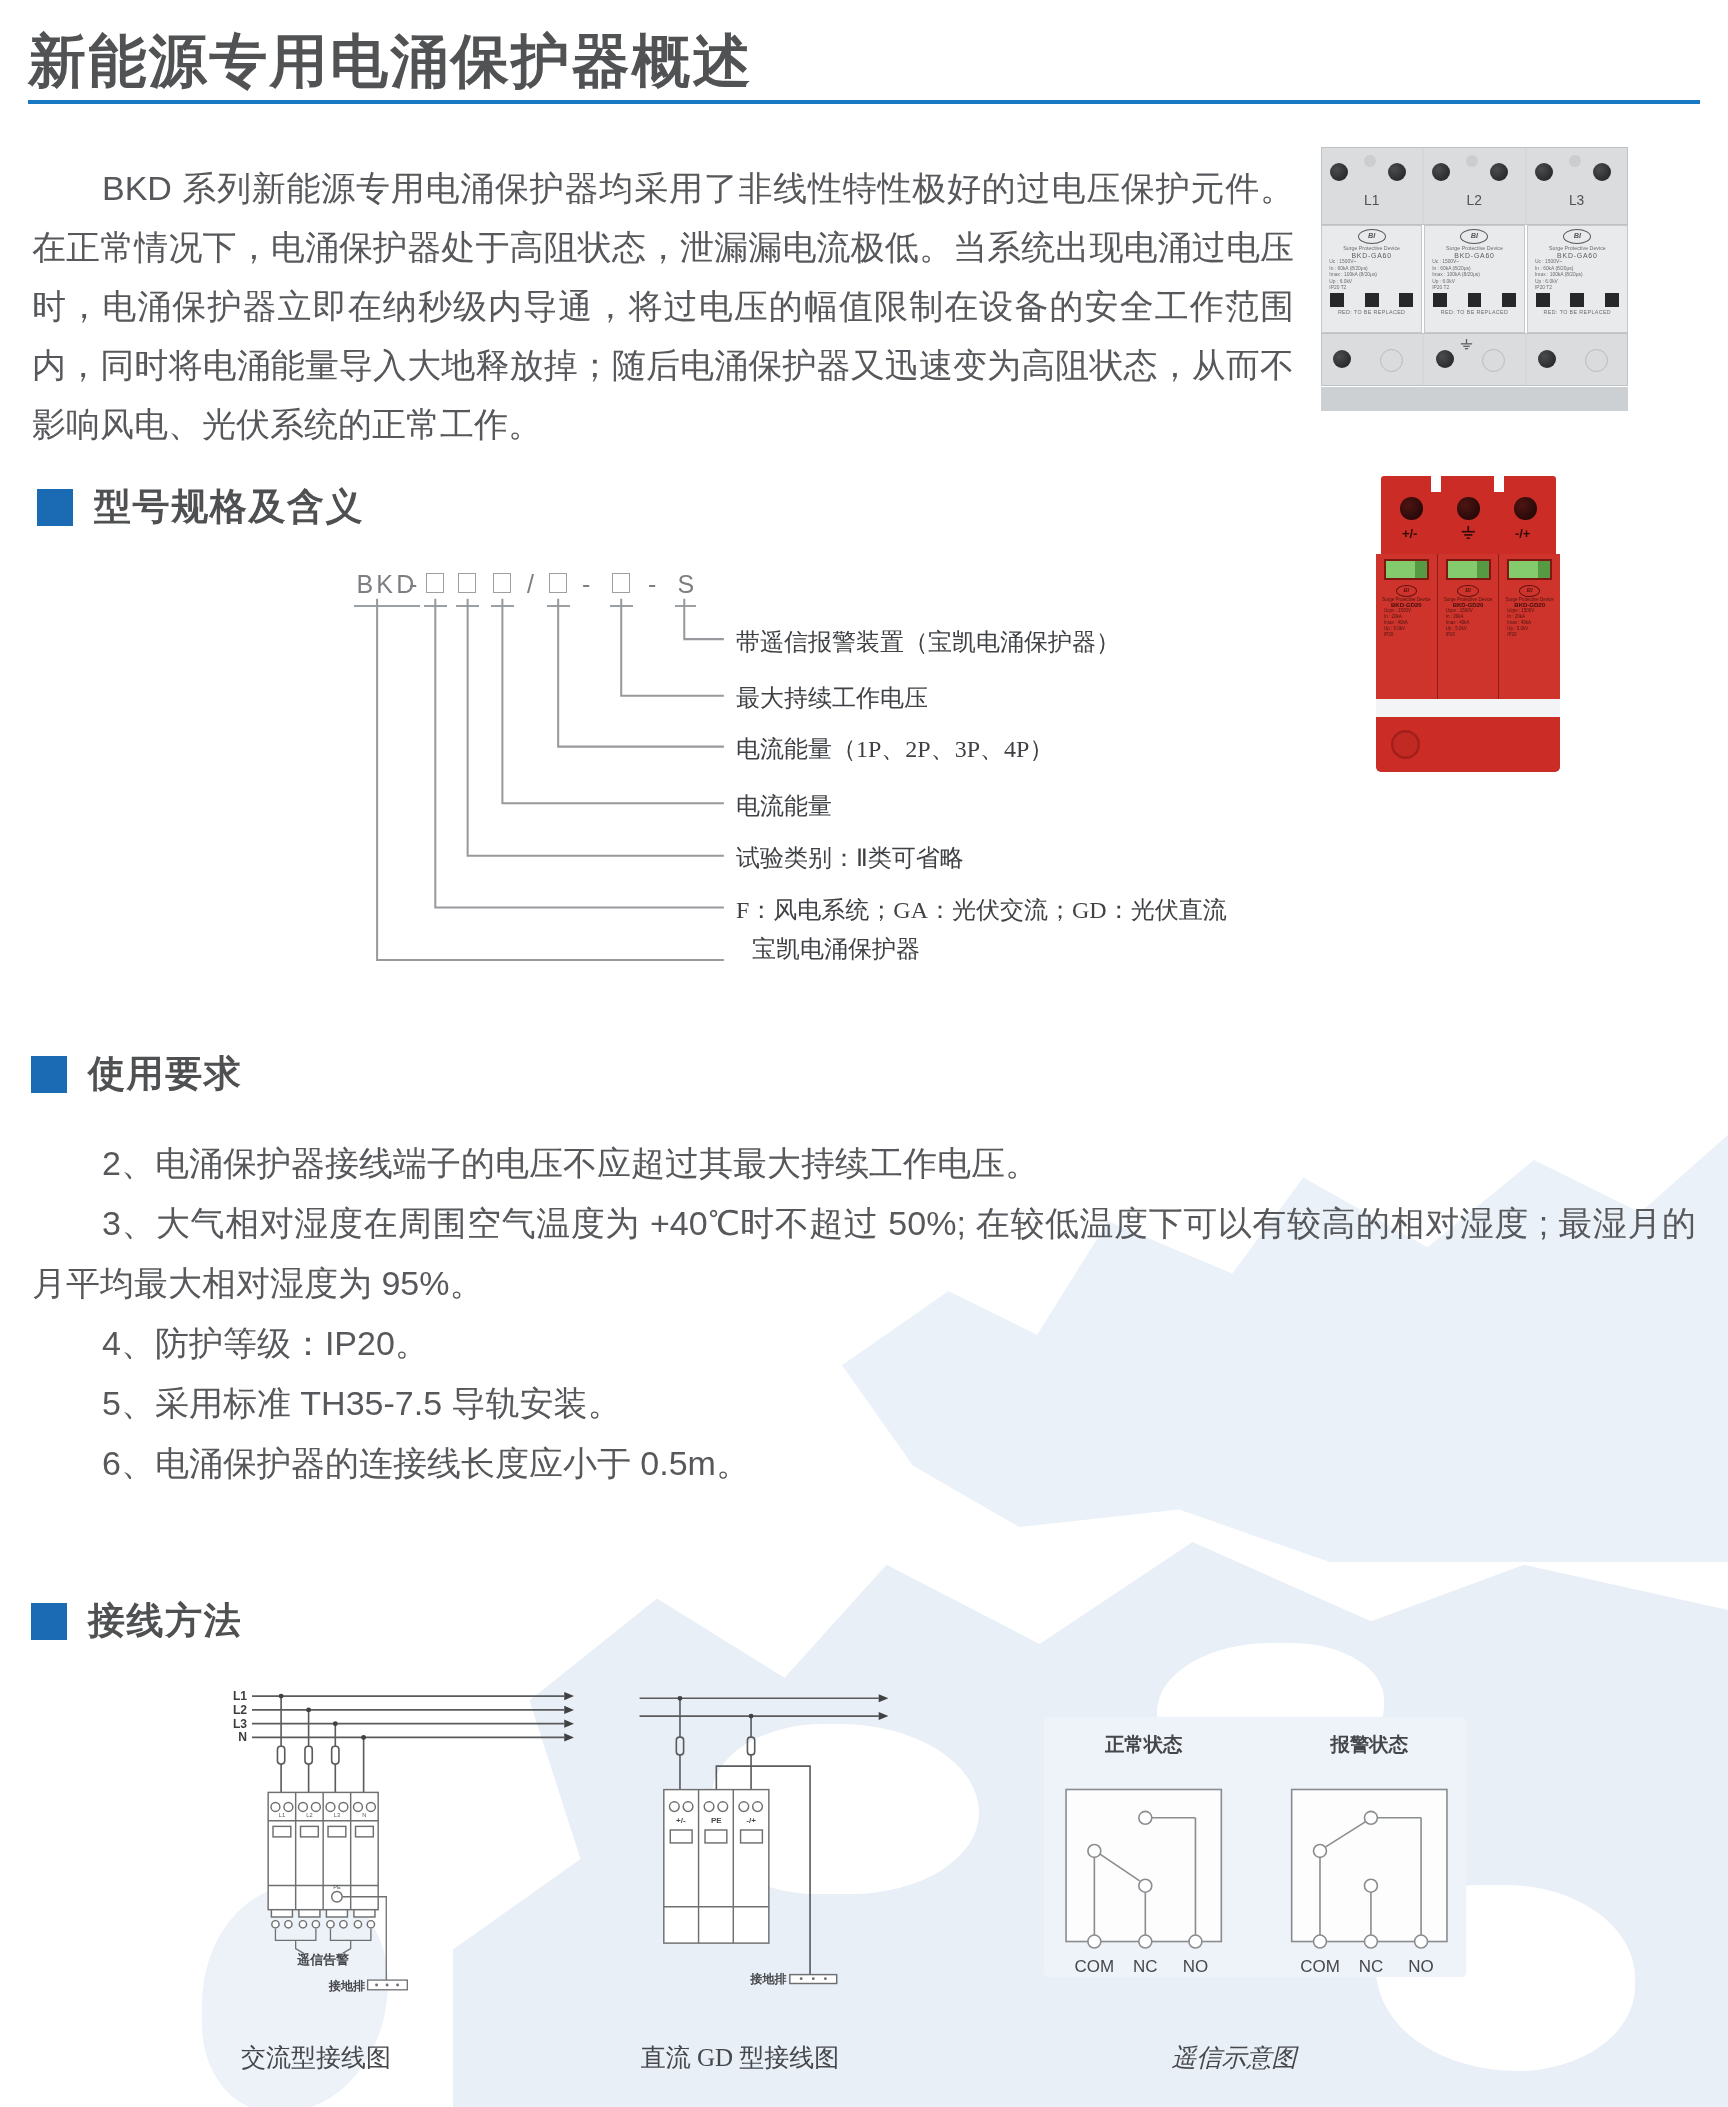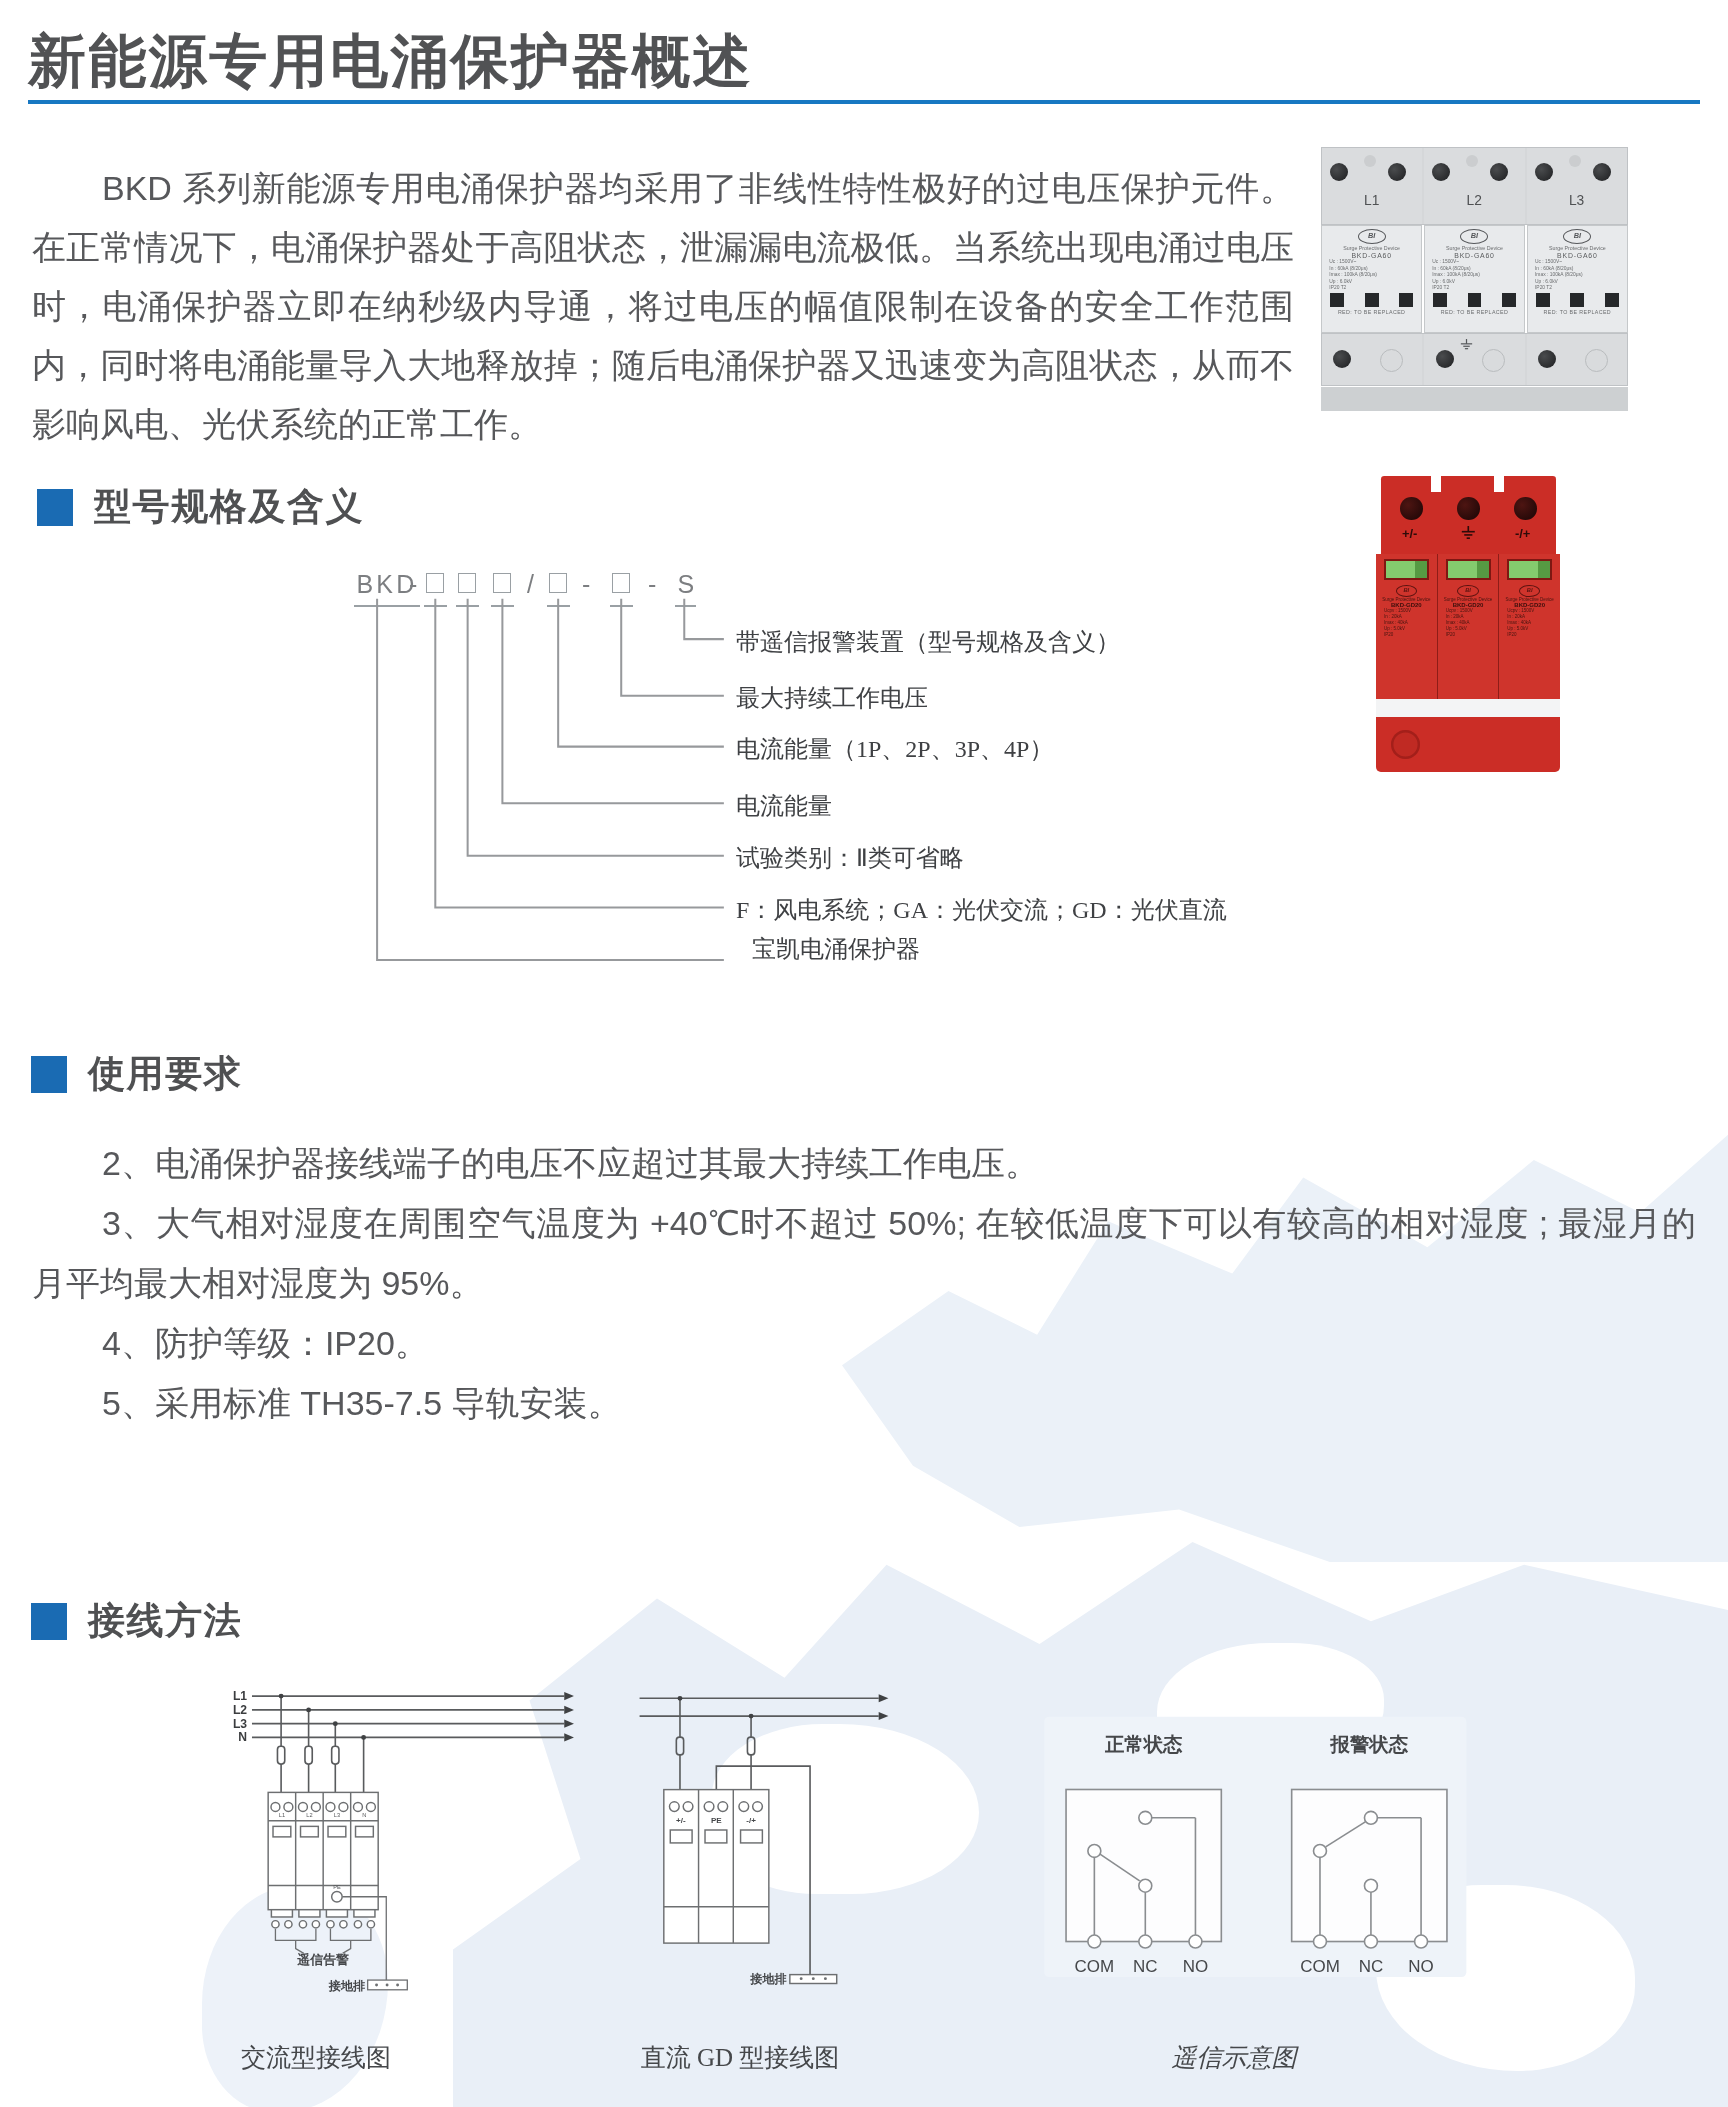--- a/index.html
+++ b/index.html
@@ -232,21 +232,21 @@
         <polyline points="846,740 846,790 895,790"></polyline>
         <polyline points="768,740 768,860 895,860"></polyline>
         <polyline points="690,740 690,923 895,923"></polyline>
         <polyline points="621,740 621,993 895,993"></polyline>
         <polyline points="578,740 578,1058 895,1058"></polyline>
         <polyline points="538,740 538,1122 895,1122"></polyline>
         <polyline points="466,740 466,1187 895,1187"></polyline>
       </g>
     </svg>
 
-    <div class="tree-label" style="top:626px;">带遥信报警装置（型号规格及含义）</div>
+    <div class="tree-label" style="top:626px;">带遥信报警装置（宝凯电涌保护器）</div>
     <div class="tree-label" style="top:682px;">最大持续工作电压</div>
     <div class="tree-label" style="top:733px;">电流能量（1P、2P、3P、4P）</div>
     <div class="tree-label" style="top:790px;">电流能量</div>
     <div class="tree-label" style="top:842px;">试验类别：Ⅱ类可省略</div>
     <div class="tree-label" style="top:894px;">F：风电系统；GA：光伏交流；GD：光伏直流</div>
     <div class="tree-label" style="top:933px;margin-left:16px;">宝凯电涌保护器</div>
 
     <div class="abs rd">
       <div class="abs rd-top">
         <span class="rd-notch" style="left:50px;"></span>
@@ -313,20 +313,21 @@
     <div class="abs sec" style="left:31px;top:1049px;text-align:center;">
       <span class="sec-sq"></span>
       <span class="sec-tt">使用要求</span>
     </div>
 
     <div class="abs usage-list">
       <div class="usage-item">2、电涌保护器接线端子的电压不应超过其最大持续工作电压。</div>
       <div class="usage-item">3、大气相对湿度在周围空气温度为 +40℃时不超过 50%; 在较低温度下可以有较高的相对湿度 ; 最湿月的月平均最大相对湿度为 95%。</div>
       <div class="usage-item">4、防护等级：IP20。</div>
       <div class="usage-item">5、采用标准 TH35-7.5 导轨安装。</div>
+      <div class="usage-item">6、电涌保护器的连接线长度应小于 0.5m。</div>
     </div>
 
     <div class="abs sec" style="left:31px;top:1596px;">
       <span class="sec-sq"></span>
       <span class="sec-tt">接线方法</span>
     </div>
 
     <svg class="abs" style="left:218px;top:1687px;" width="360" height="320" viewBox="270 2085 445 395">
       <g stroke="#595b5d" stroke-width="2" fill="none">
         <line x1="312" y1="2096" x2="698" y2="2096"></line>

